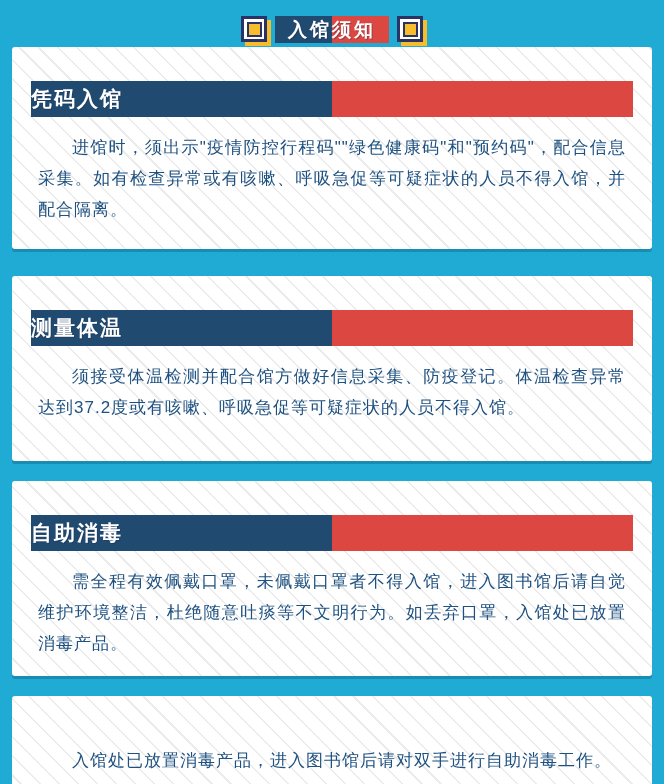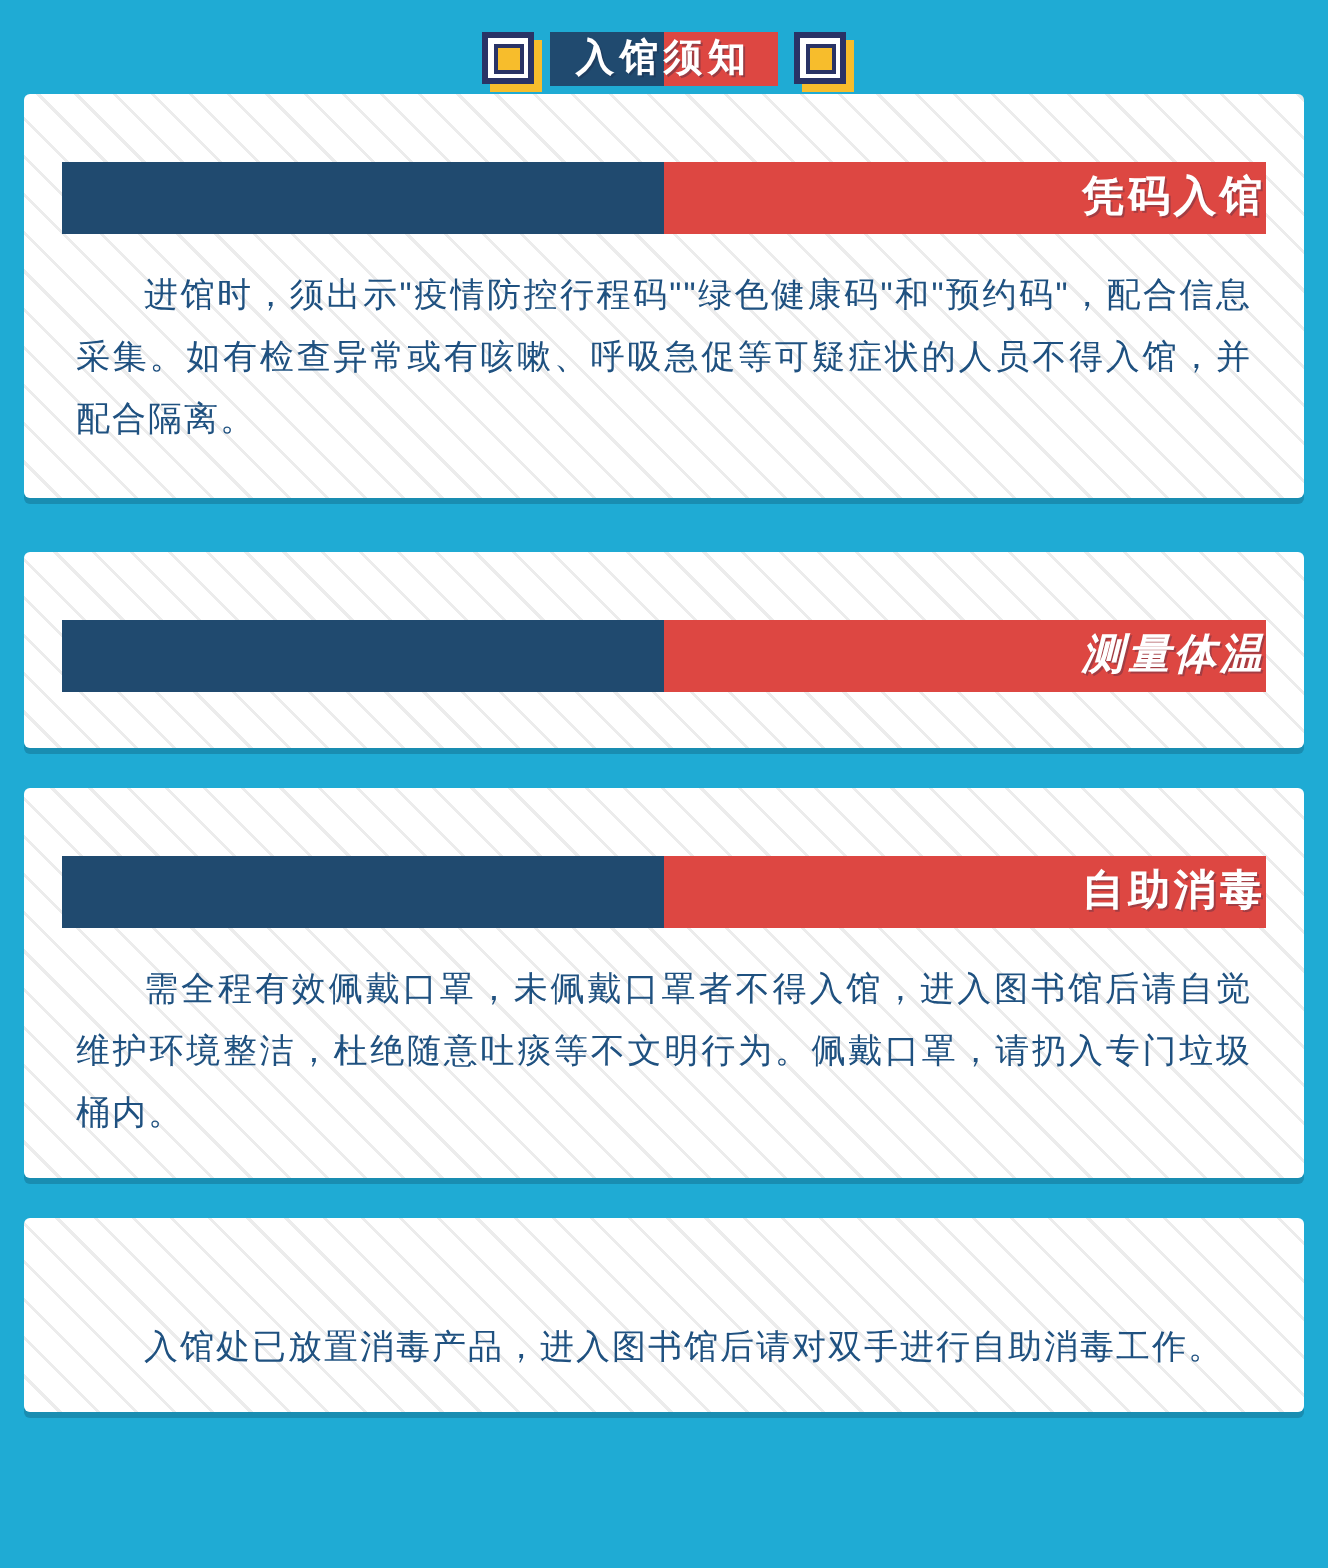--- a/index.html
+++ b/index.html
@@ -50,28 +50,28 @@
     border-radius: 3px;
     background:
       repeating-linear-gradient(45deg,
         #ffffff 0, #ffffff 12px,
         #ececec 12px, #ececec 13.5px);
     box-shadow: 0 3px 0 rgba(18,105,135,0.45);
     padding: 34px 26px 17px 26px;
   }
   .card:first-of-type { margin-top: 10px; }
   .card:nth-of-type(2) { margin-bottom: 27px; padding-bottom: 24px; }
-  .card:nth-of-type(3) { padding-bottom: 28px; font-style: italic; }
+  .card:nth-of-type(3) { padding-bottom: 38px; }
   .card:last-of-type { margin-bottom: 0; }
 
   .card-heading {
     margin: 0 -7px;
     height: 36px;
     line-height: 36px;
-    text-align: right;
+    text-align: left;
     color: #ffffff;
     font-size: 21px;
     font-weight: bold;
     letter-spacing: 2px;
     text-shadow: 1px 1px 0 rgba(30,40,70,0.3);
     background: linear-gradient(90deg, #204A6F 0 50%, #DD4742 50% 100%);
   }
   .card-body {
     margin: 15px 0 0 0;
     color: #1F5180;
@@ -95,22 +95,23 @@
   </span>
 </div>
 
 <div class="card">
   <div class="card-heading">凭码入馆</div>
   <p class="card-body">进馆时，须出示"疫情防控行程码""绿色健康码"和"预约码"，配合信息采集。如有检查异常或有咳嗽、呼吸急促等可疑症状的人员不得入馆，并配合隔离。</p>
 </div>
 
 <div class="card">
   <div class="card-heading">测量体温</div>
+  <p class="card-body">须接受体温检测并配合馆方做好信息采集、防疫登记。体温检查异常达到37.2度或有咳嗽、呼吸急促等可疑症状的人员不得入馆。</p>
 </div>
 
 <div class="card">
   <div class="card-heading">自助消毒</div>
-  <p class="card-body">需全程有效佩戴口罩，未佩戴口罩者不得入馆，进入图书馆后请自觉维护环境整洁，杜绝随意吐痰等不文明行为。佩戴口罩，请扔入专门垃圾桶内。</p>
+  <p class="card-body">需全程有效佩戴口罩，未佩戴口罩者不得入馆，进入图书馆后请自觉维护环境整洁，杜绝随意吐痰等不文明行为。如丢弃口罩，入馆处已放置消毒产品。</p>
 </div>
 
 <div class="card">
   <p class="card-body">入馆处已放置消毒产品，进入图书馆后请对双手进行自助消毒工作。</p>
 </div>
 
 </body></html>

